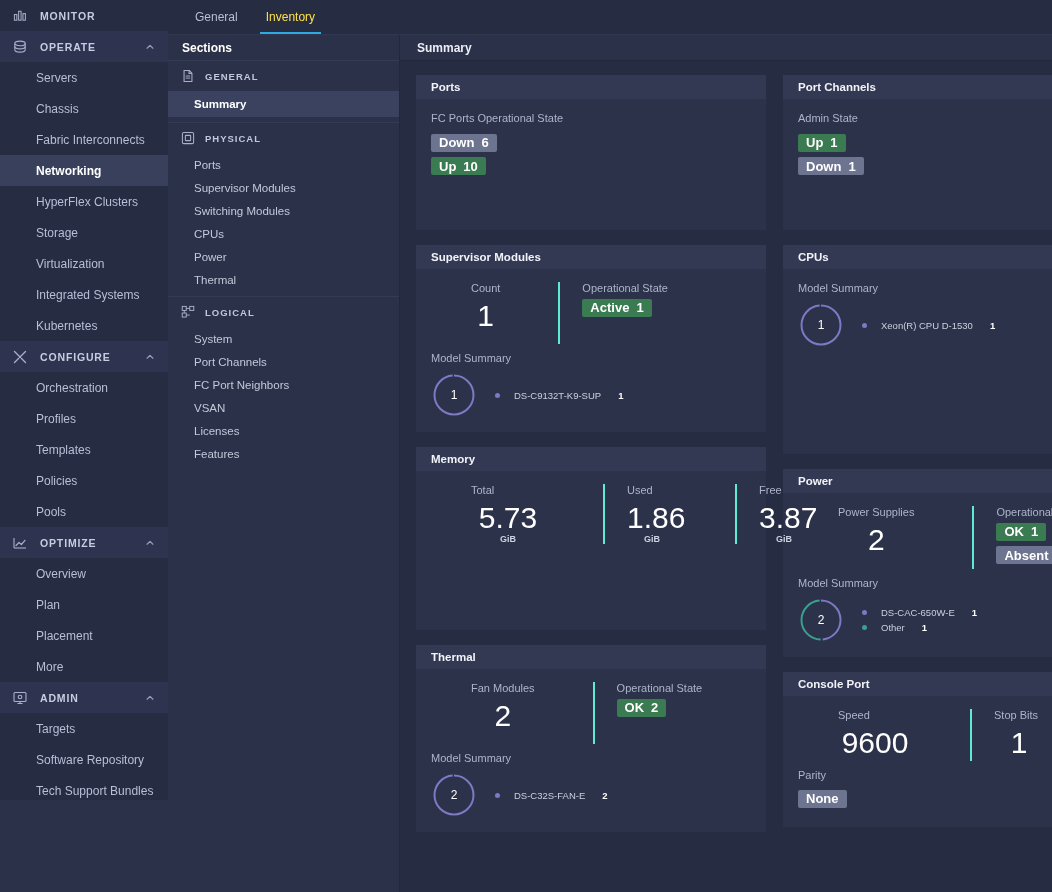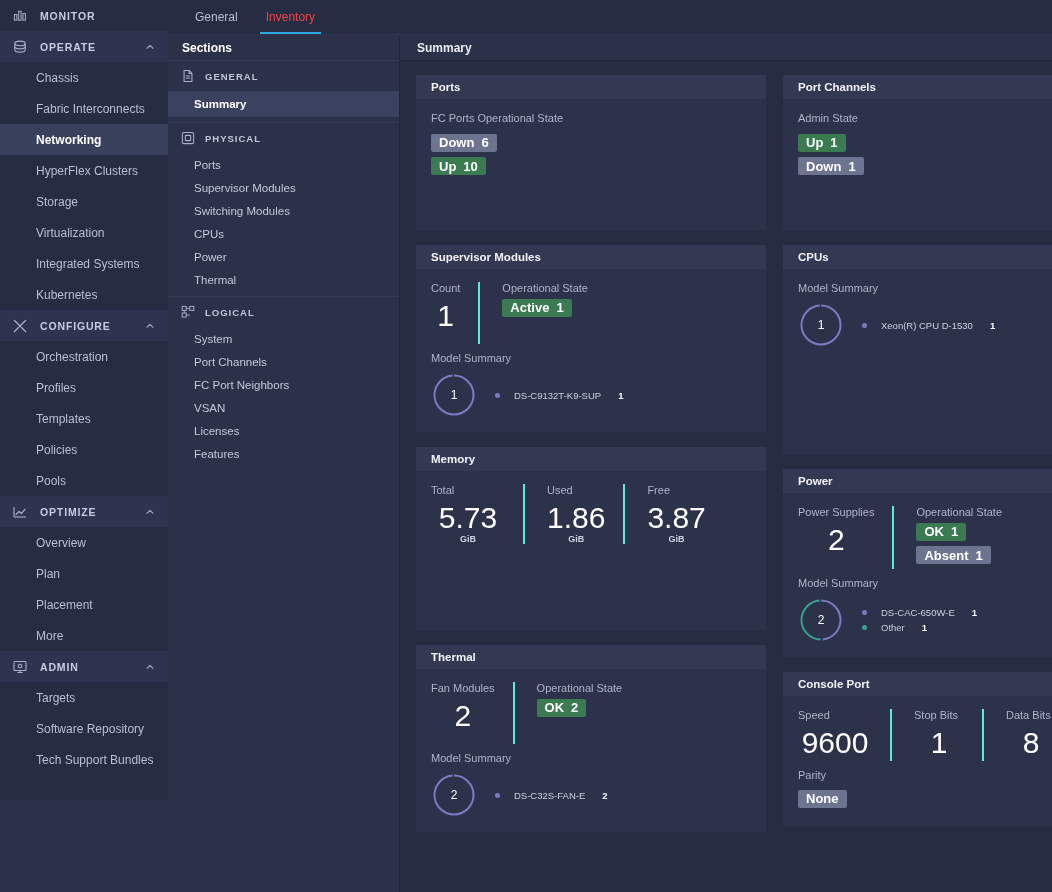--- a/index.html
+++ b/index.html
@@ -98,21 +98,21 @@
   }
   .tab {
     height: 34px;
     padding: 0 14px;
     display: flex;
     align-items: center;
     color: #b9bfd6;
     font-size: 12px;
     position: relative;
   }
-  .tab.active { color: #ef4444; }
+  .tab.active { color: #fde047; }
   .tab.active::after {
     content: "";
     position: absolute;
     left: 8px; right: 8px; bottom: 0;
     height: 2.5px;
     background: #2eaae0;
   }
 
   .body-row {
     flex: 1 1 auto;
@@ -243,20 +243,21 @@
   }
   .badge.green { background: #3b7b52; }
   .badge.grey  { background: #6d7490; }
   .badge .bnum { font-weight: bold; }
 
   
   .stats { display: flex; }
   .stat {
     padding-right: 18px;
     position: relative;
+    margin-left: 40px;
   }
   .stat + .stat {
     padding-left: 22px;
     border-left: 2px solid #5eead4;
   }
   .stat-label {
     color: #aeb4ca;
     font-size: 11px;
     margin-bottom: 4px;
   }
@@ -348,20 +349,21 @@
             <path d="M2.8 4.4v6.4M13.2 4.4v6.4" stroke="currentColor" stroke-width="1.1" fill="none"></path>
           </svg>
         </span>
         <span class="glabel">OPERATE</span>
         <span class="chev">
           <svg width="10" height="10" viewBox="0 0 12 12">
             <path d="M2.5 7.5L6 4l3.5 3.5" fill="none" stroke="currentColor" stroke-width="1.4" stroke-linecap="round" stroke-linejoin="round"></path>
           </svg>
         </span>
       </div>
+      <div class="nav-item">Servers</div>
       <div class="nav-item">Chassis</div>
       <div class="nav-item">Fabric Interconnects</div>
       <div class="nav-item active">Networking</div>
       <div class="nav-item">HyperFlex Clusters</div>
       <div class="nav-item">Storage</div>
       <div class="nav-item">Virtualization</div>
       <div class="nav-item">Integrated Systems</div>
       <div class="nav-item">Kubernetes</div>
       <div class="nav-group-header">
         <span class="gicon">

